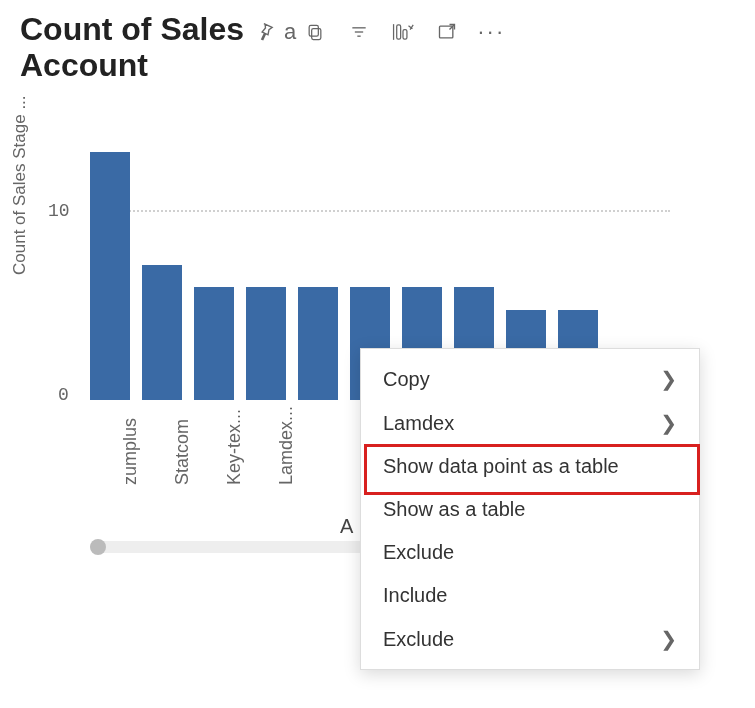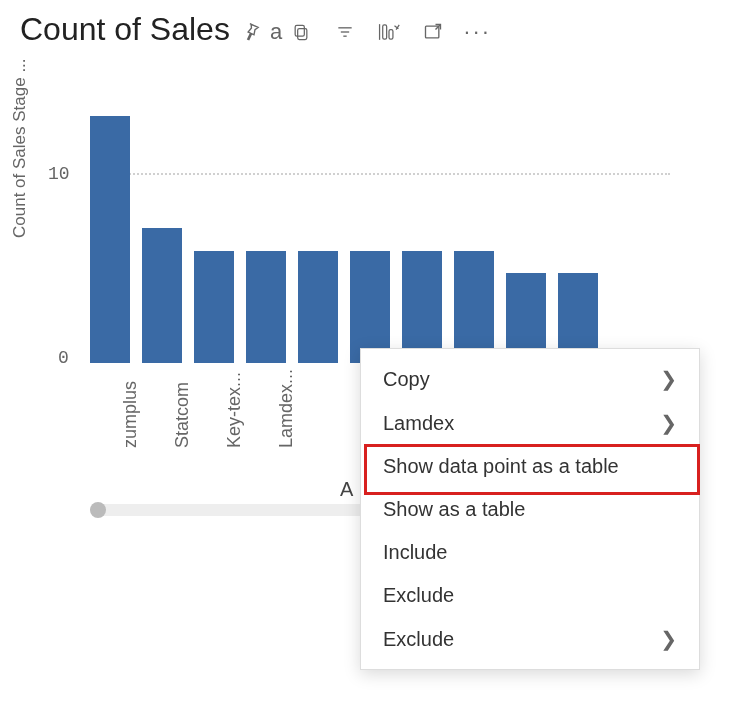--- a/index.html
+++ b/index.html
@@ -17,21 +17,21 @@
     padding: 10px 20px 10px 20px;
     width: 700px;
   }
   .title-row {
     display: flex;
     align-items: center;
     gap: 10px;
   }
   .title {
     font-size: 32px;
-    font-weight: 400;
+    font-weight: 700;
     line-height: 1.2;
     margin: 0;
     color: #222;
     max-width: 400px;
   }
   .title-part2 {
     display: block;
   }
   .toolbar {
     display: flex;
@@ -217,20 +217,23 @@
         <svg width="20" height="20" viewBox="0 0 24 24" fill="none" stroke="#666" stroke-width="1.6">
           <rect x="3" y="5" width="16" height="14" rx="1"></rect>
           <path d="M15 3 h6 v6"></path>
           <path d="M21 3 l-6 6"></path>
         </svg>
       </span>
       <span class="toolbar-icon" style="font-size:22px;letter-spacing:2px;color:#666">···</span>
     </div>
   </div>
 
+  <h1 class="title" style="margin-top:-2px">
+    <span class="title-part2">Account</span>
+  </h1>
 
   <div class="chart-wrap">
     <div class="y-axis-title">Count of Sales Stage ...</div>
     <div class="tick-label tick-10">10</div>
     <div class="tick-label tick-0">0</div>
 
     <div class="plot-area">
       <div class="grid-line" style="top:80px"></div>
       <div class="bars" id="bars">
           <div class="bar" style="height: 247.5px; background: rgb(58, 106, 165);"></div>
@@ -274,24 +277,24 @@
       <span>Lamdex</span>
       <span class="chevron">❯</span>
     </div>
     <div class="context-item" id="ctx-sdp">
       <span>Show data point as a table</span>
     </div>
     <div class="context-item">
       <span>Show as a table</span>
     </div>
     <div class="context-item">
+      <span>Exclude</span>
+    </div>
+    <div class="context-item">
       <span>Include</span>
-    </div>
-    <div class="context-item">
-      <span>Exclude</span>
     </div>
     <div class="context-item">
       <span>Exclude</span>
       <span class="chevron">❯</span>
     </div>
     <div class="highlight-box" id="hlbox" style="left: 3px; top: 95px; width: 330px; height: 45px;"></div>
   </div>
 
 </div>
 

